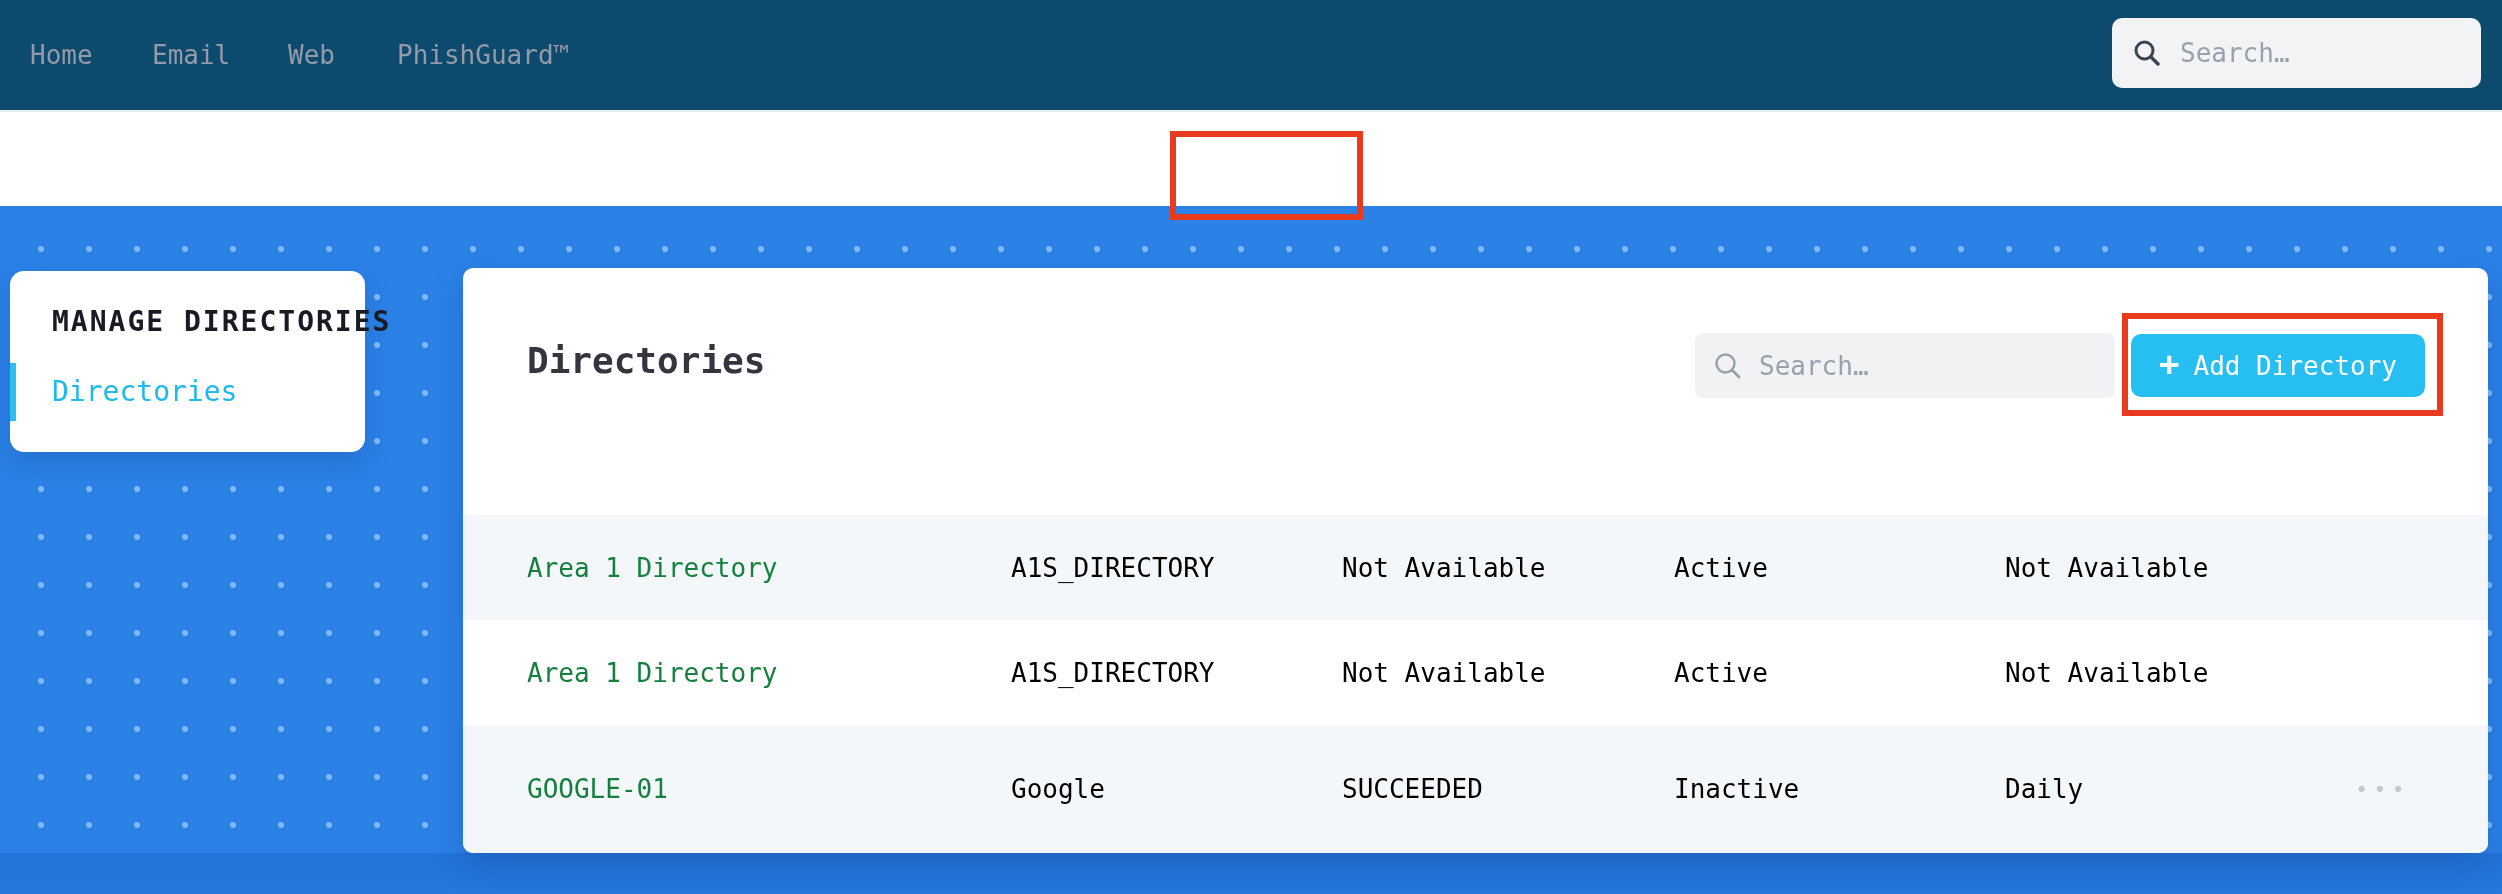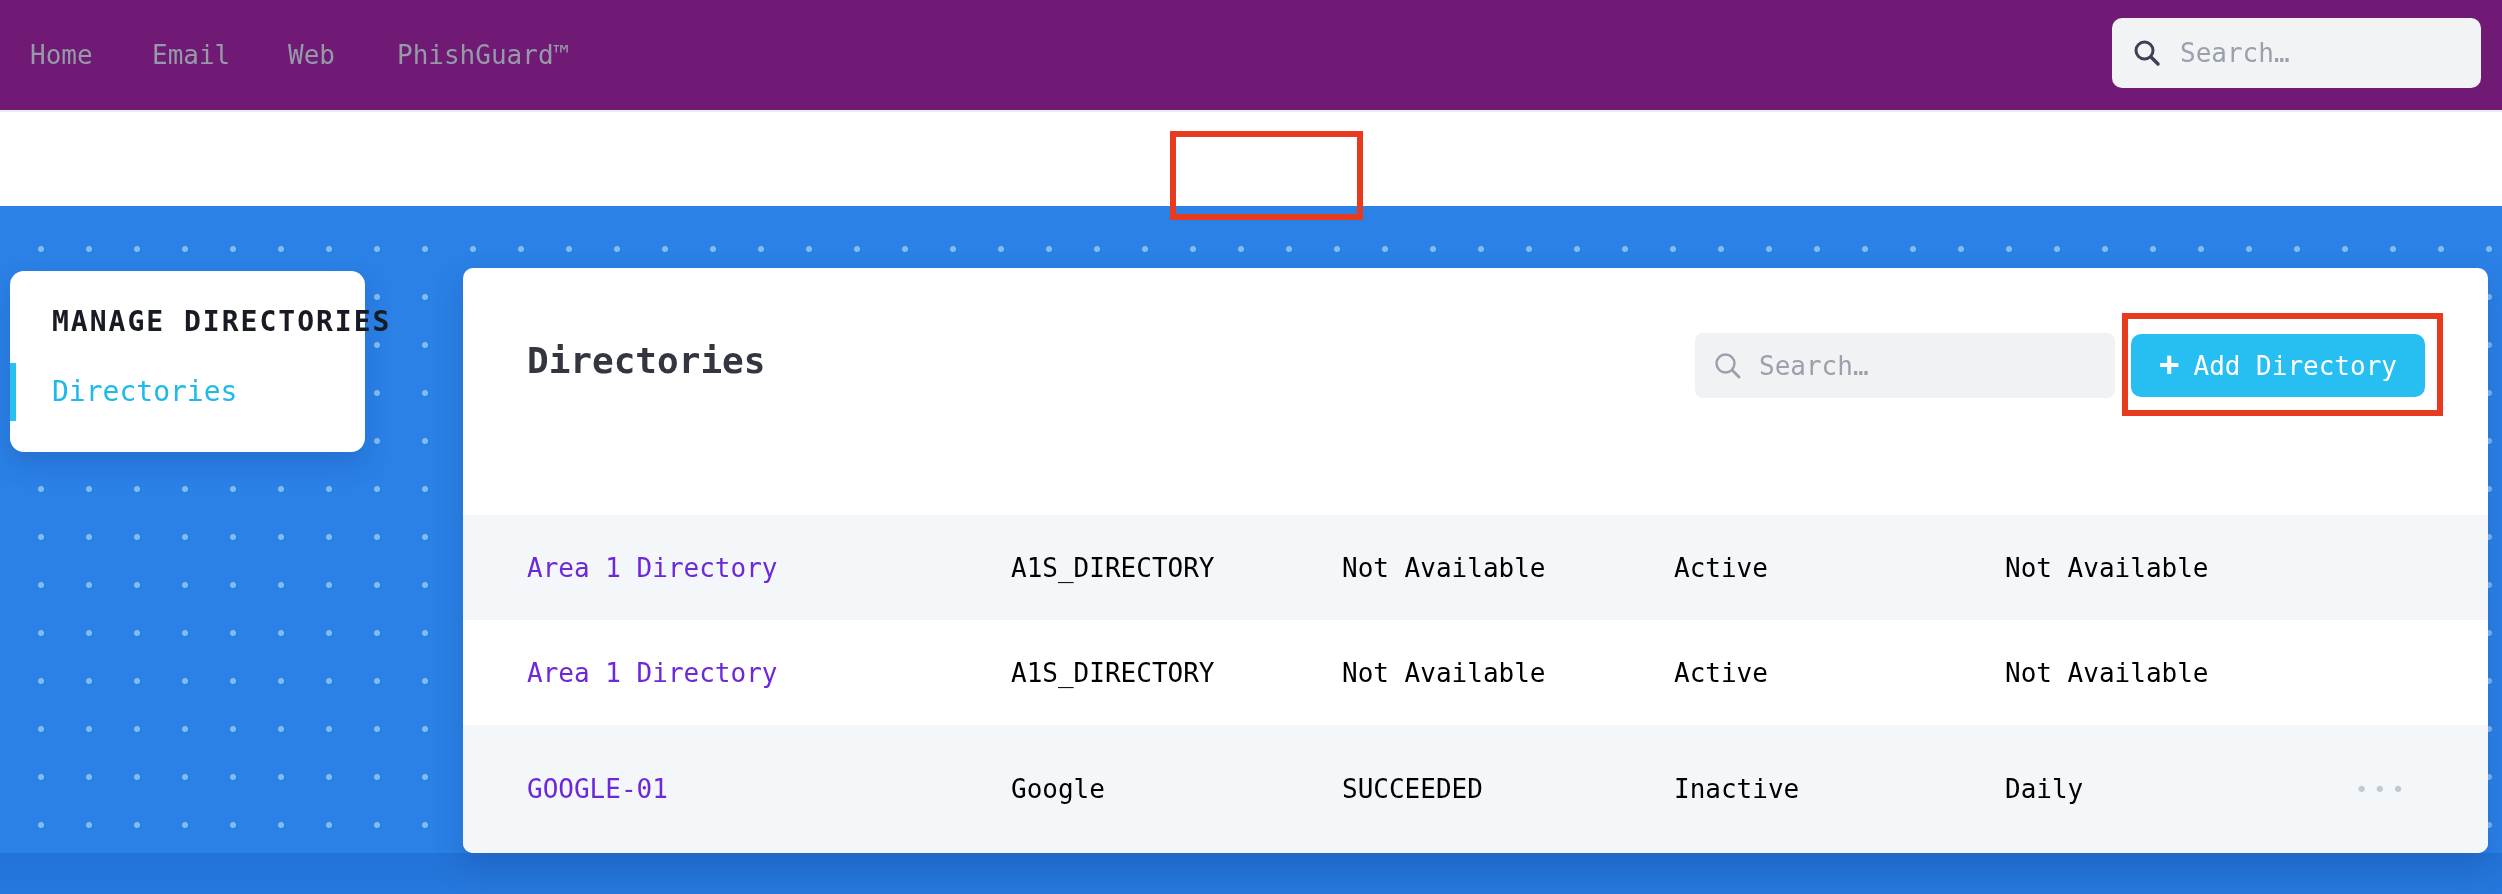--- a/index.html
+++ b/index.html
@@ -1,20 +1,20 @@
 <!DOCTYPE html>
 <html><head>
 <meta charset="utf-8">
 <style>
   * { margin:0; padding:0; box-sizing:border-box; }
   html,body { width:2502px; height:894px; overflow:hidden; background:#ffffff;
     font-family:"DejaVu Sans Mono","Liberation Mono",monospace; }
 
   
-  .topnav { position:absolute; left:0; top:0; width:2502px; height:111px; background:#701a75; }
+  .topnav { position:absolute; left:0; top:0; width:2502px; height:111px; background:#0c4a6e; }
   .topnav .navitem { position:absolute; top:40px; font-size:26px; color:#959aa8; cursor:default; white-space:nowrap; }
   .nav-home{left:30px;} .nav-email{left:152px;} .nav-web{left:288px;} .nav-phishguard{left:397px;}
   .topsearch { position:absolute; left:2112px; top:18px; width:369px; height:70px; background:#f2f3f5;
     border-radius:10px; display:flex; align-items:center; padding:0 20px; }
   .topsearch svg { flex:0 0 auto; margin-right:18px; }
   .topsearch input { border:none; outline:none; background:transparent; font:26px "DejaVu Sans Mono","Liberation Mono",monospace;
     color:#4a4f5e; width:240px; }
   .topsearch input::placeholder { color:#9aa0ac; }
   .nav-divider { position:absolute; left:0; top:110px; width:2502px; height:2px; background:#e9ecf1; }
 
@@ -60,21 +60,21 @@
   
   .thead { position:absolute; left:0; top:192px; width:2025px; height:55px; }
   .th { position:absolute; top:10px; font-size:22px; font-weight:bold; color:#444a5e; letter-spacing:1px; white-space:nowrap; }
   .col-name{left:64px;} .col-type{left:548px;} .col-sync{left:879px;} .col-status{left:1211px;} .col-freq{left:1542px;}
   .trow { position:absolute; left:0; width:2025px; }
   .trow.alt { background:#f4f7fa; }
   .row-0 { top:247px; height:105px; }
   .row-1 { top:352px; height:105px; }
   .row-2 { top:457px; height:128px; }
   .td { position:absolute; top:50%; transform:translateY(-50%); font-size:26px; color:#000000; white-space:nowrap; }
-  .td.link { color:#6d28d9; cursor:pointer; }
+  .td.link { color:#15803d; cursor:pointer; }
   .more-dots { position:absolute; left:1892px; top:50%; transform:translateY(-50%); font-size:22px;
     color:#c4c8cf; letter-spacing:5px; cursor:pointer; }
 
   
   .annotation { position:absolute; border:6px solid #e73a1e; background:transparent; z-index:50; }
   .anno-tab { left:1170px; top:131px; width:193px; height:89px; }
   .anno-btn { left:2122px; top:313px; width:321px; height:103px; }
 </style>
 </head>
 <body>

